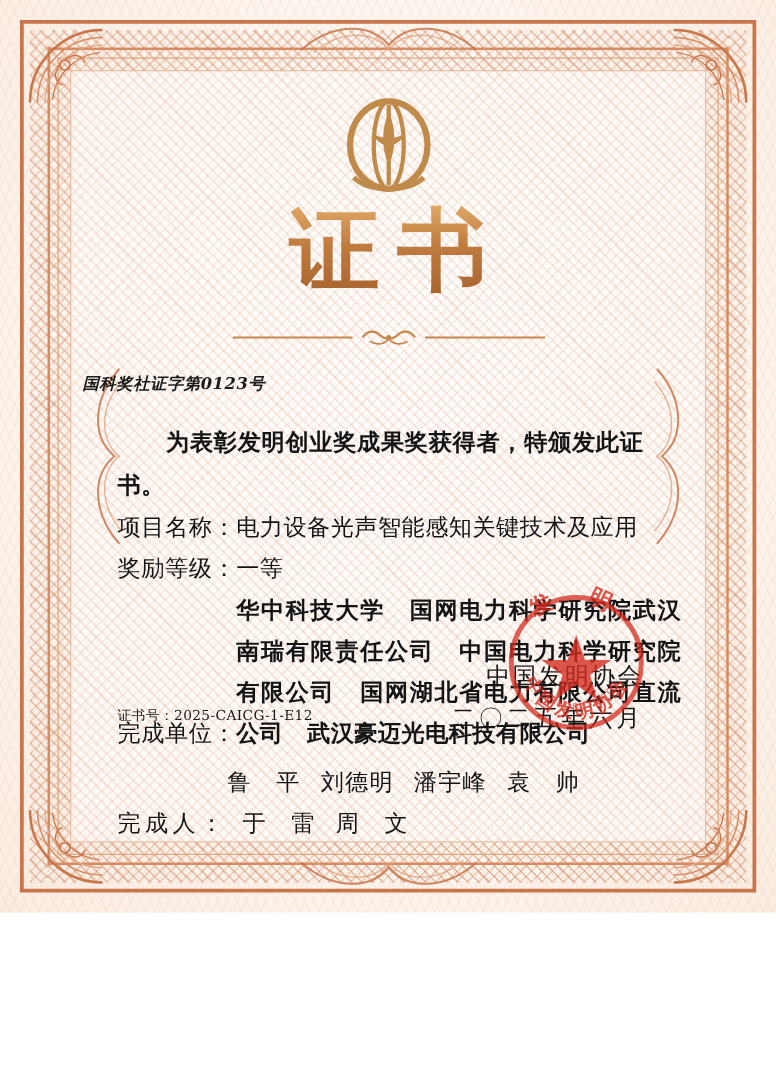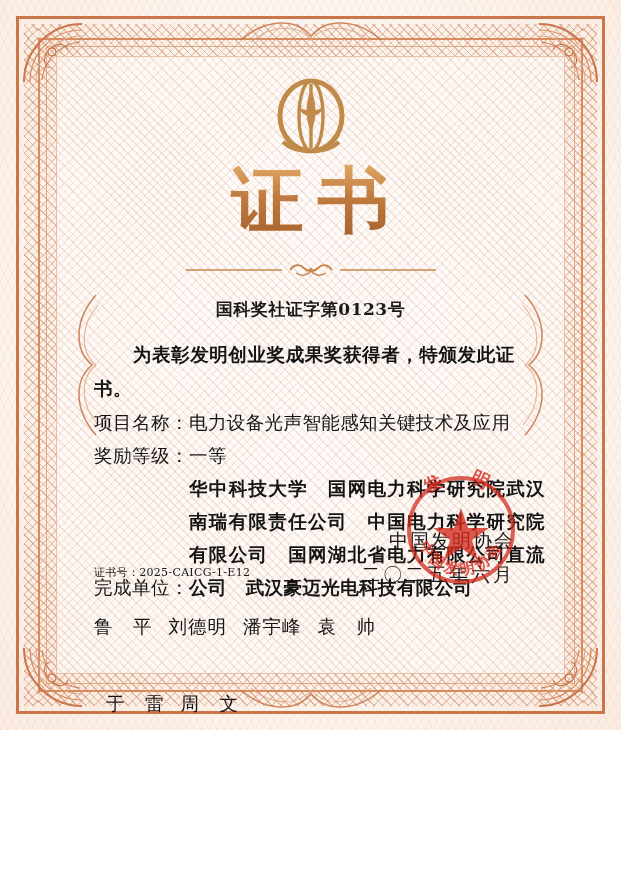--- a/index.html
+++ b/index.html
@@ -141,26 +141,27 @@
     left: 50%;
     transform: translateX(-50%);
     width: 250px;
     height: 18px;
   }
 
   .cert-code {
     position: absolute;
     top: 232px;
     left: 0; right: 0;
-    text-align: center;
-    font-family: "DejaVu Serif", serif;
-    font-size: 17px;
+    text-align: left;
+    font-family: "DejaVu Serif", serif;
+    font-size: 13px;
     font-weight: 700;
     color: #1a1a1a;
     letter-spacing: 0.5px;
+    font-style: italic;
   }
 
   .body-text {
     position: absolute;
     top: 272px;
     left: 28px;
     right: 16px;
     font-family: "DejaVu Serif", serif;
     font-size: 18.5px;
     line-height: 34px;
@@ -194,21 +195,21 @@
     flex: 1 1 auto;
     letter-spacing: 0.4px;
   }
   .field-row.units .field-value { text-align: justify; font-weight: bold; }
   .people {
     margin-top: 6px;
   }
   .people .field-label { letter-spacing: 3.5px; }
   .people-lines div { letter-spacing: 1px; }
   .people-lines .line1 span { margin-right: 16px; }
-  .people-lines .line2 { padding-left: 12px; margin-top: 44px; }
+  .people-lines .line2 { padding-left: 12px; }
   .people-lines .line2 span { margin-right: 16px; }
 
   .footer {
     position: absolute;
     bottom: 58px;
     left: 28px;
     right: 16px;
     height: 120px;
   }
   .serial {
@@ -372,20 +373,21 @@
         <span class="field-label">奖励等级：</span>
         <span class="field-value">一等</span>
       </div>
 
       <div class="field-row units">
         <span class="field-label">完成单位：</span>
         <span class="field-value">华中科技大学　国网电力科学研究院武汉南瑞有限责任公司　中国电力科学研究院有限公司　国网湖北省电力有限公司直流公司　武汉豪迈光电科技有限公司</span>
       </div>
 
       <div class="field-row people">
+        <span class="field-label">完成人：</span>
         <span class="field-value people-lines">
           <div class="line1">
             <span>鲁　平</span><span>刘德明</span><span>潘宇峰</span><span>袁　帅</span>
           </div>
           <div class="line2">
             <span>于　雷</span><span>周　文</span>
           </div>
         </span>
       </div>
     </div>

